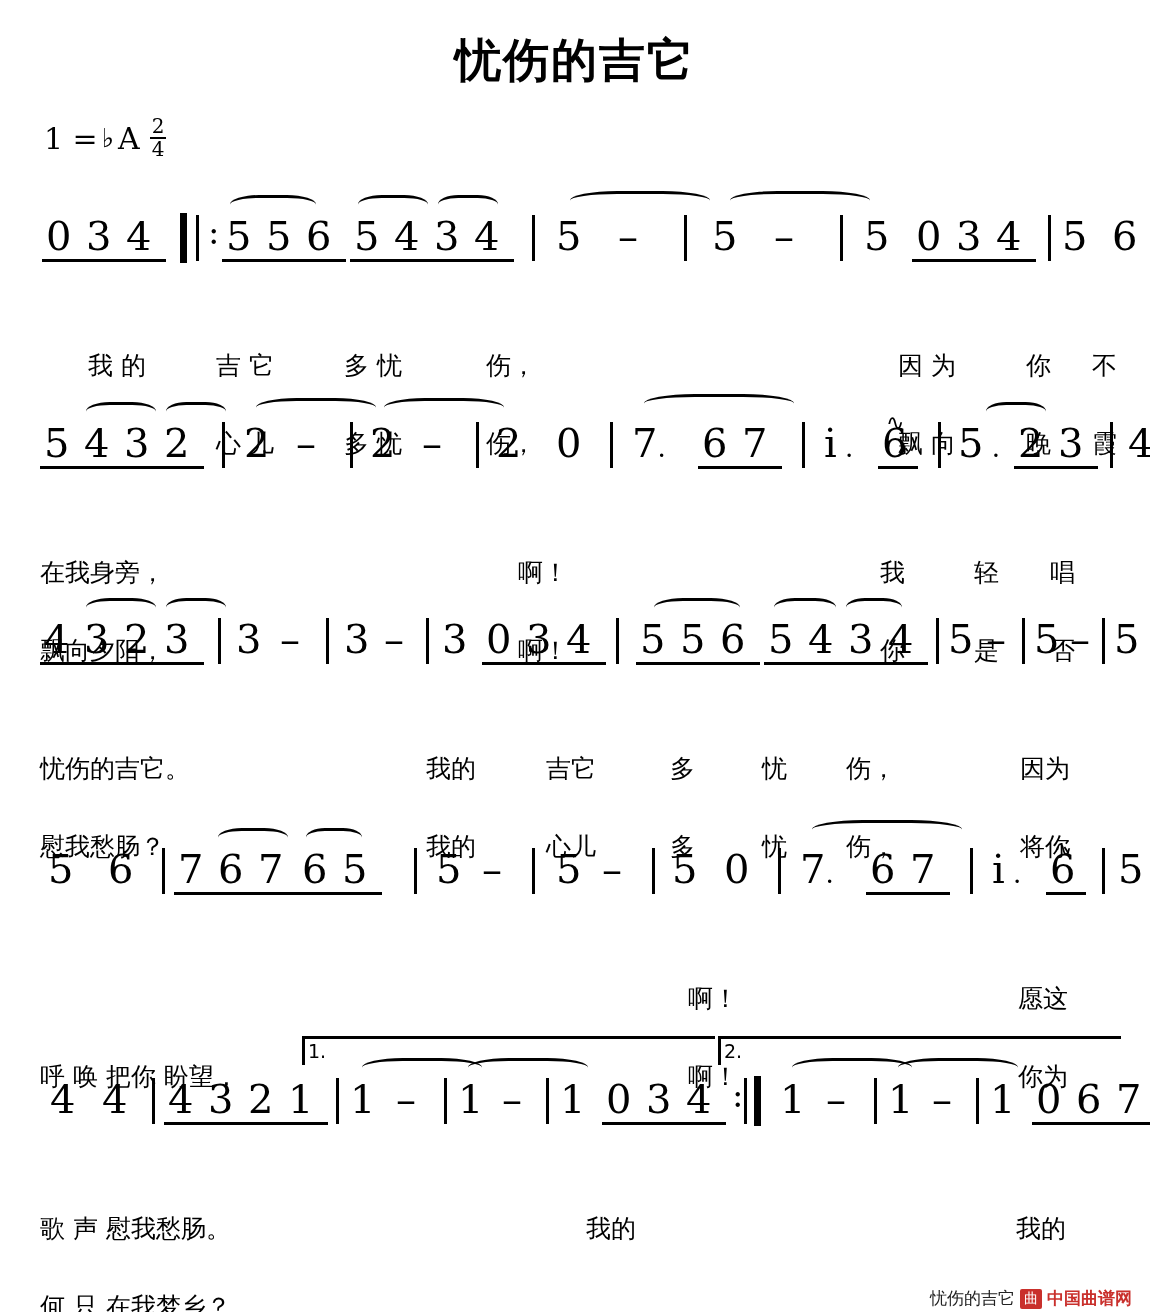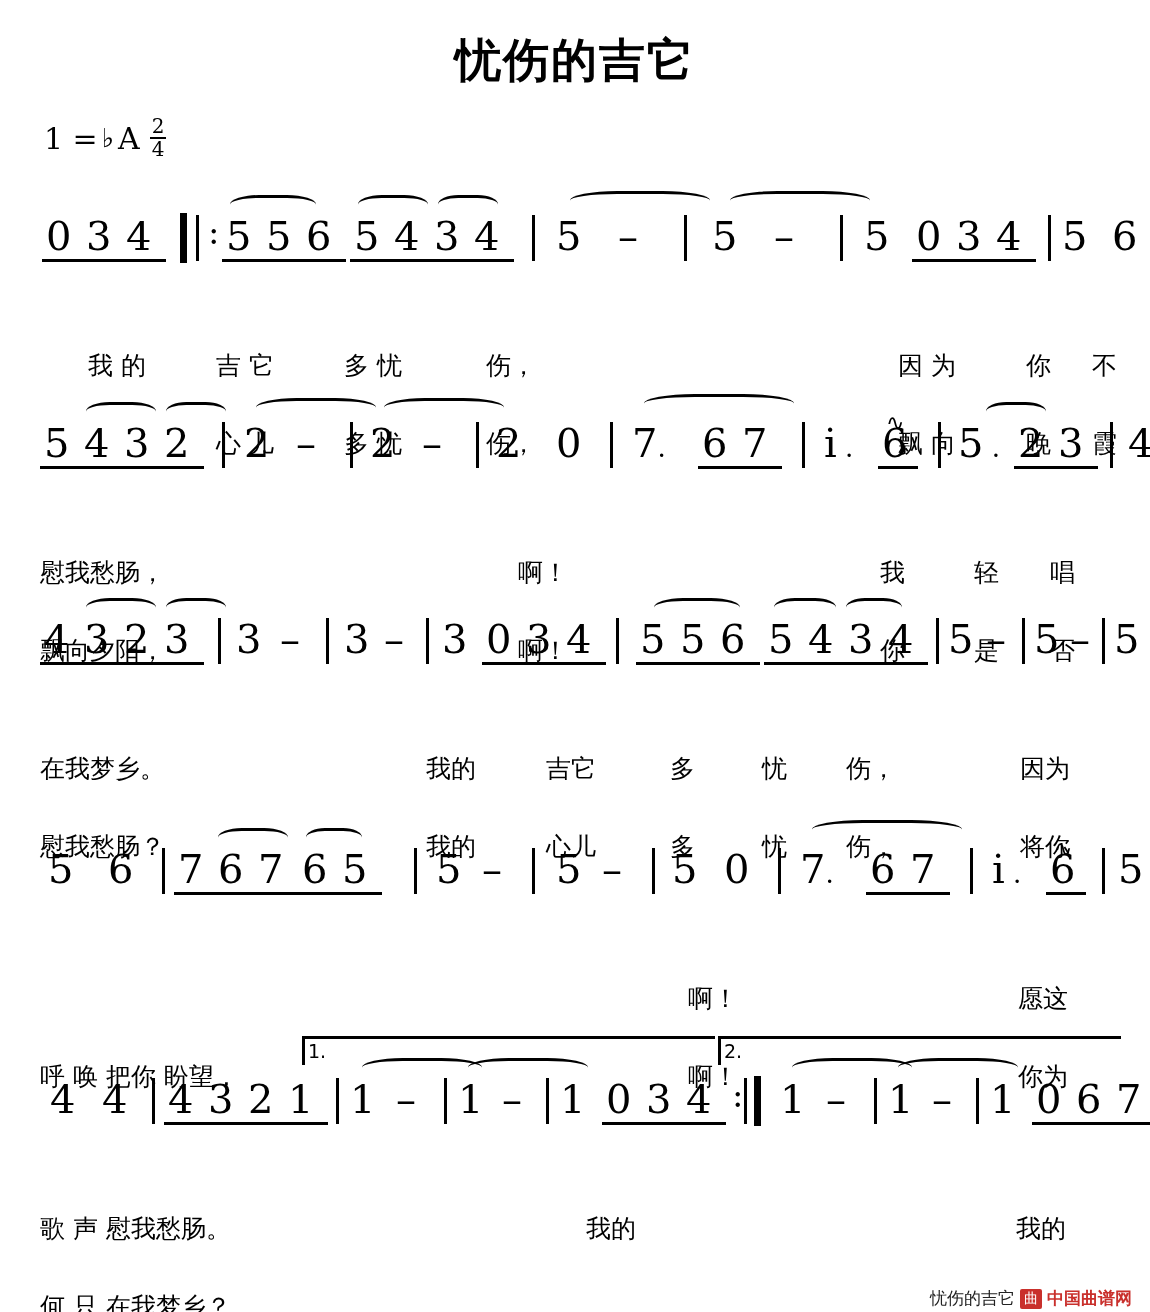--- a/index.html
+++ b/index.html
@@ -168,21 +168,21 @@
       <span class="n" style="left:978px;">2</span>
       <span class="n" style="left:1018px;">3</span>
       <span class="n u1" style="left:974px;top:0;width:84px;height:44px;"></span>
 
       <span class="bar" style="left:1070px;"></span>
       <span class="n" style="left:1020px;"></span>
       <span class="n" style="left:1088px;">4</span>
       <span class="n" style="left:1042px;"></span>
     </div>
     <div class="lyr" style="top:70px;">
-      <span style="position:absolute;left:0px;">慰我愁肠，</span>
+      <span style="position:absolute;left:0px;">在我身旁，</span>
       <span style="position:absolute;left:478px;">啊！</span>
       <span style="position:absolute;left:840px;">我</span>
       <span style="position:absolute;left:934px;">轻</span>
       <span style="position:absolute;left:1010px;">唱</span>
     </div>
     <div class="lyr" style="top:110px;">
       <span style="position:absolute;left:0px;">飘向夕阳，</span>
       <span style="position:absolute;left:478px;">啊！</span>
       <span style="position:absolute;left:840px;">你</span>
       <span style="position:absolute;left:934px;">是</span>
@@ -237,21 +237,21 @@
       <span class="n" style="left:1030px;">–</span>
       <span class="bar" style="left:1062px;"></span>
       <span class="n" style="left:1074px;">5</span>
 
       <span class="n" style="left:960px;"></span>
       <span class="n" style="left:1000px;"></span>
       <span class="n" style="left:1040px;"></span>
 
     </div>
     <div class="lyr" style="top:70px;">
-      <span style="position:absolute;left:0px;">在我梦乡。</span>
+      <span style="position:absolute;left:0px;">忧伤的吉它。</span>
       <span style="position:absolute;left:386px;">我的</span>
       <span style="position:absolute;left:506px;">吉它</span>
       <span style="position:absolute;left:630px;">多</span>
       <span style="position:absolute;left:722px;">忧</span>
       <span style="position:absolute;left:806px;">伤，</span>
       <span style="position:absolute;left:980px;">因为</span>
     </div>
     <div class="lyr" style="top:110px;">
       <span style="position:absolute;left:0px;">慰我愁肠？</span>
       <span style="position:absolute;left:386px;">我的</span>

